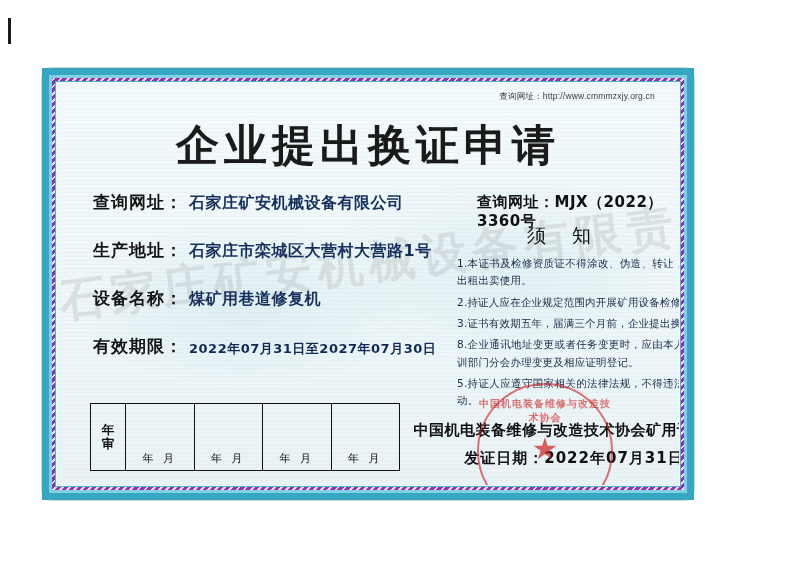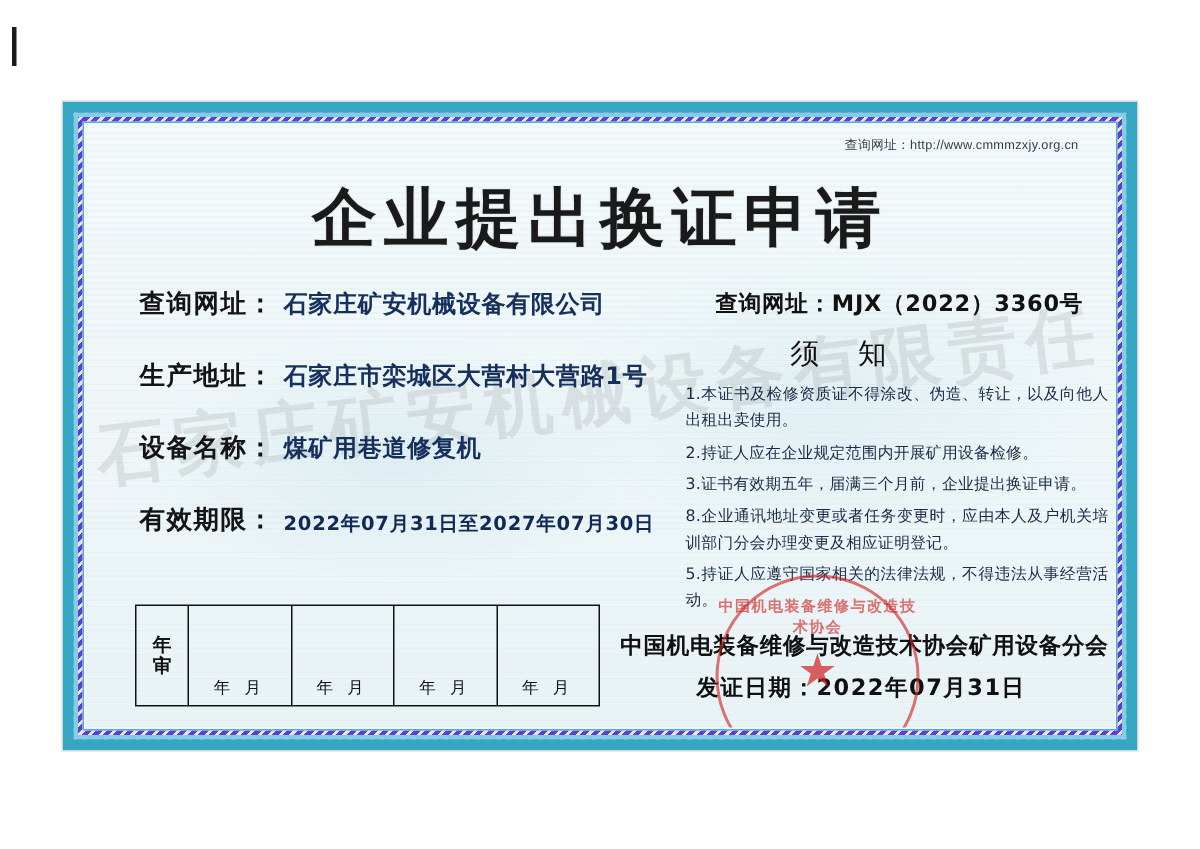--- a/index.html
+++ b/index.html
@@ -22,24 +22,25 @@
     top: 18px;
     width: 3px;
     height: 26px;
     background: #1b1b1b;
   }
 
   .cert-wrap {
     position: absolute;
     left: 42px;
     top: 68px;
-    width: 716px;
+    width: 652px;
     height: 432px;
-    background: #6d28d9;
+    background: #a21caf;
     box-shadow: 0 0 0 1px #cfd9d9;
+    border-radius: 10px;
   }
 
   
   .border-outer {
     position: absolute;
     inset: 0;
     border: 7px solid #35a7c2;
     box-sizing: border-box;
     background:
       repeating-linear-gradient(135deg, rgba(255,255,255,.85) 0 2px, rgba(53,167,194,.15) 2px 5px);

